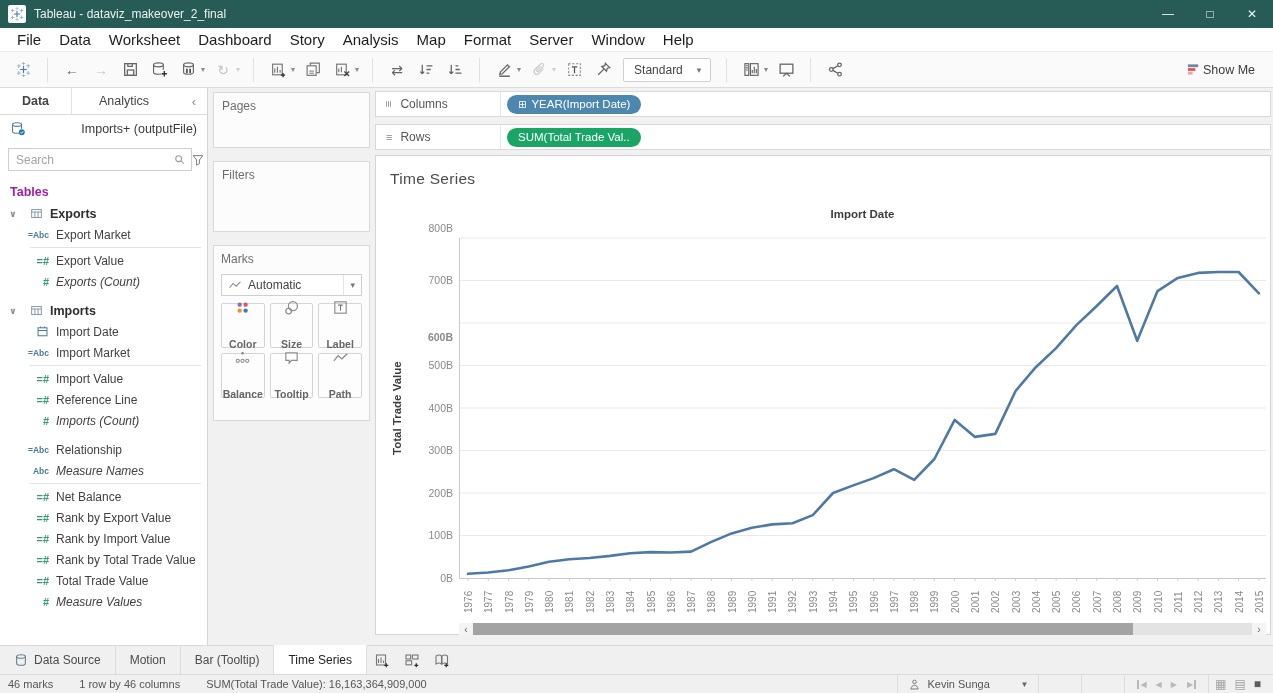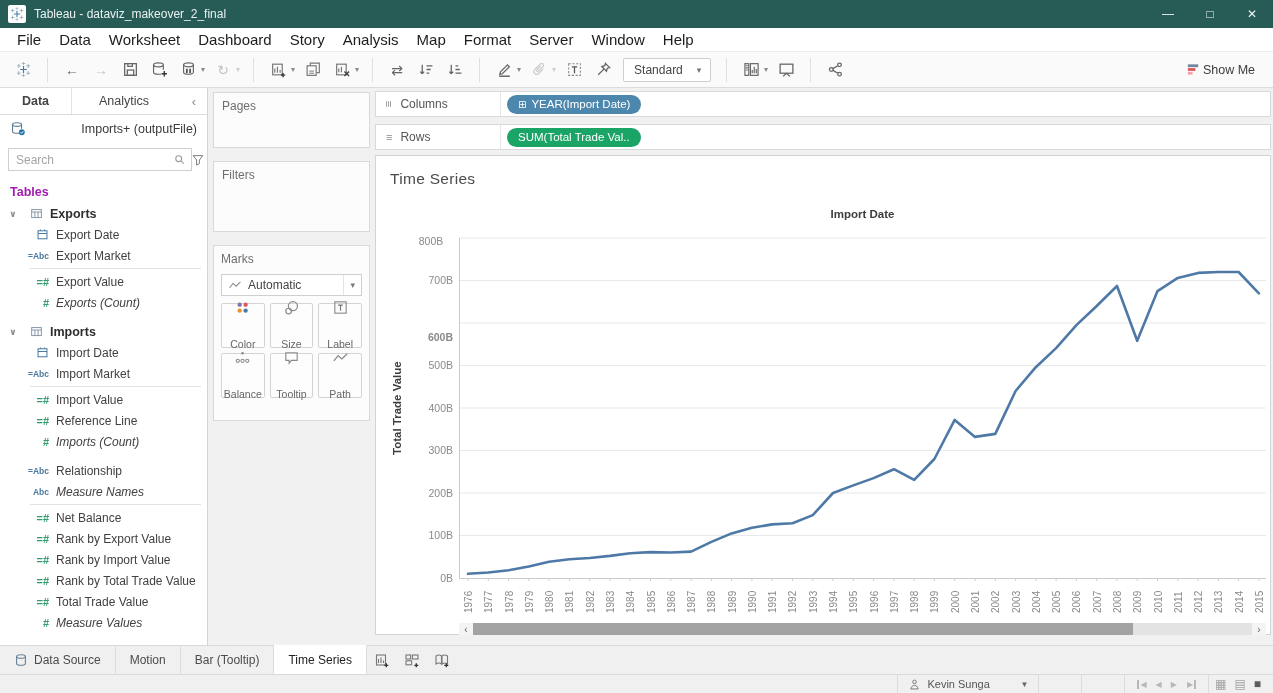--- a/index.html
+++ b/index.html
@@ -80,21 +80,21 @@
   #card-pages{height:56px;}
   #card-filters{height:71px;}
   #card-marks{height:176px;padding:6px 7px;}
   #marks-dd{margin-top:8px;height:22px;border:1px solid #cfcfcf;background:#fff;display:flex;
             align-items:center;padding:0 6px;gap:6px;}
   #marks-dd svg{width:14px;height:14px;}
   #marks-dd .lbl{font-size:12px;color:#444;flex:1;}
   #marks-dd .car{font-size:9px;color:#777;border-left:1px solid #e4e4e4;padding-left:6px;align-self:stretch;display:flex;align-items:center;}
   #marks-grid{margin-top:7px;display:grid;grid-template-columns:repeat(3,1fr);gap:5px;}
   .mark-btn{height:45px;border:1px solid #d4d4d4;background:#fdfdfd;border-radius:2px;
-            display:flex;flex-direction:column;align-items:center;justify-content:center;gap:18px;}
+            display:flex;flex-direction:column;align-items:center;justify-content:center;gap:18px;font-weight:bold;}
   .mark-btn svg{width:17px;height:17px;}
   .mark-btn span{font-size:10.5px;color:#666;}
 
   
   #sheet{position:absolute;left:375px;top:88px;width:898px;height:557px;background:#f1f1f1;}
   .shelf{position:absolute;left:0;width:896px;height:26px;background:#fff;border:1px solid #d9d9d9;
          display:flex;align-items:center;}
   #shelf-cols{top:3px;}
   #shelf-rows{top:36px;}
   .shelf-head{width:125px;display:flex;align-items:center;gap:8px;padding-left:10px;
@@ -376,29 +376,20 @@
           <div class="dp-ficon">
             <svg class="fic" viewBox="0 0 14 14" fill="none" stroke="#8091a2" stroke-width="1">
               <rect x="1.8" y="2.8" width="10.4" height="8.6"></rect>
               <path d="M1.8 5.4h10.4M5.3 5.4v6M8.7 5.4v6"></path>
             </svg>
           </div>
           <div class="dp-label">Exports</div>
         </div>
         <div class="dp-row">
           <div class="dp-ficon">
-            <svg class="fic" viewBox="0 0 14 14" fill="none" stroke="#4a79a1" stroke-width="1.1">
-              <rect x="2.2" y="3" width="9.6" height="8.6"></rect>
-              <path d="M2.2 5.8h9.6M4.8 3V1.6M9.2 3V1.6"></path>
-            </svg>
-          </div>
-          <div class="dp-label">Export Date</div>
-        </div>
-        <div class="dp-row">
-          <div class="dp-ficon">
             <span class="fit">=Abc</span>
           </div>
           <div class="dp-label">Export Market</div>
         </div>
         <div class="dp-sep"></div>
         <div class="dp-row">
           <div class="dp-ficon">
             <span class="fin">=#</span>
           </div>
           <div class="dp-label">Export Value</div>
@@ -603,21 +594,21 @@
       <div class="pill meas">
         <span>SUM(Total Trade Val..</span>
       </div>
     </div>
 
     <div id="chartcard">
       <div id="chart-title">Time Series</div>
       <div id="pane-header">Import Date</div>
       <div id="ylabel">Total Trade Value</div>
       <div id="yticks">
-          <div class="ytick" style="top: 79px; text-align: center;">800B</div>
+          <div class="ytick" style="top: 66px;">800B</div>
           <div class="ytick" style="top: 118px;">700B</div>
           <div class="ytick" style="top: 175px; font-weight: bold;">600B</div>
           <div class="ytick" style="top: 203px;">500B</div>
           <div class="ytick" style="top: 245.5px;">400B</div>
           <div class="ytick" style="top: 288px;">300B</div>
           <div class="ytick" style="top: 330.5px;">200B</div>
           <div class="ytick" style="top: 373px;">100B</div>
           <div class="ytick" style="top: 415.5px;">0B</div>
         </div>
       <div id="plot">
@@ -763,20 +754,25 @@
       </div>
       <div class="newtab-btn">
         <svg viewBox="0 0 16 16" fill="none" stroke="#777" stroke-width="1.1">
           <path d="M2 4c2-1.2 4-1.2 5.5 0v8c-1.5-1.2-3.5-1.2-5.5 0zM13.5 4c-2-1.2-4-1.2-5.5 0v8c1.5-1.2 3.5-1.2 5.5 0z"></path>
           <path d="M12.3 11.3v4M10.3 13.3h4" stroke="#333" stroke-width="1.3"></path>
         </svg>
       </div>
     </div>
 
   <div id="statusbar">
+    <div id="status-left">
+      <span>46 marks</span>
+      <span>1 row by 46 columns</span>
+      <span>SUM(Total Trade Value): 16,163,364,909,000</span>
+    </div>
     <div id="status-right">
       <div class="ssep"></div>
       <div id="user-box">
         <span id="user-icon">
             <svg viewBox="0 0 16 16" fill="none" stroke="#777" stroke-width="1.2">
               <circle cx="8" cy="4.8" r="2.2"></circle>
               <path d="M3.5 13.5c.6-3 2.5-4.5 4.5-4.5s3.9 1.5 4.5 4.5z"></path>
             </svg>
           </span>
         <span>Kevin Sunga</span>

